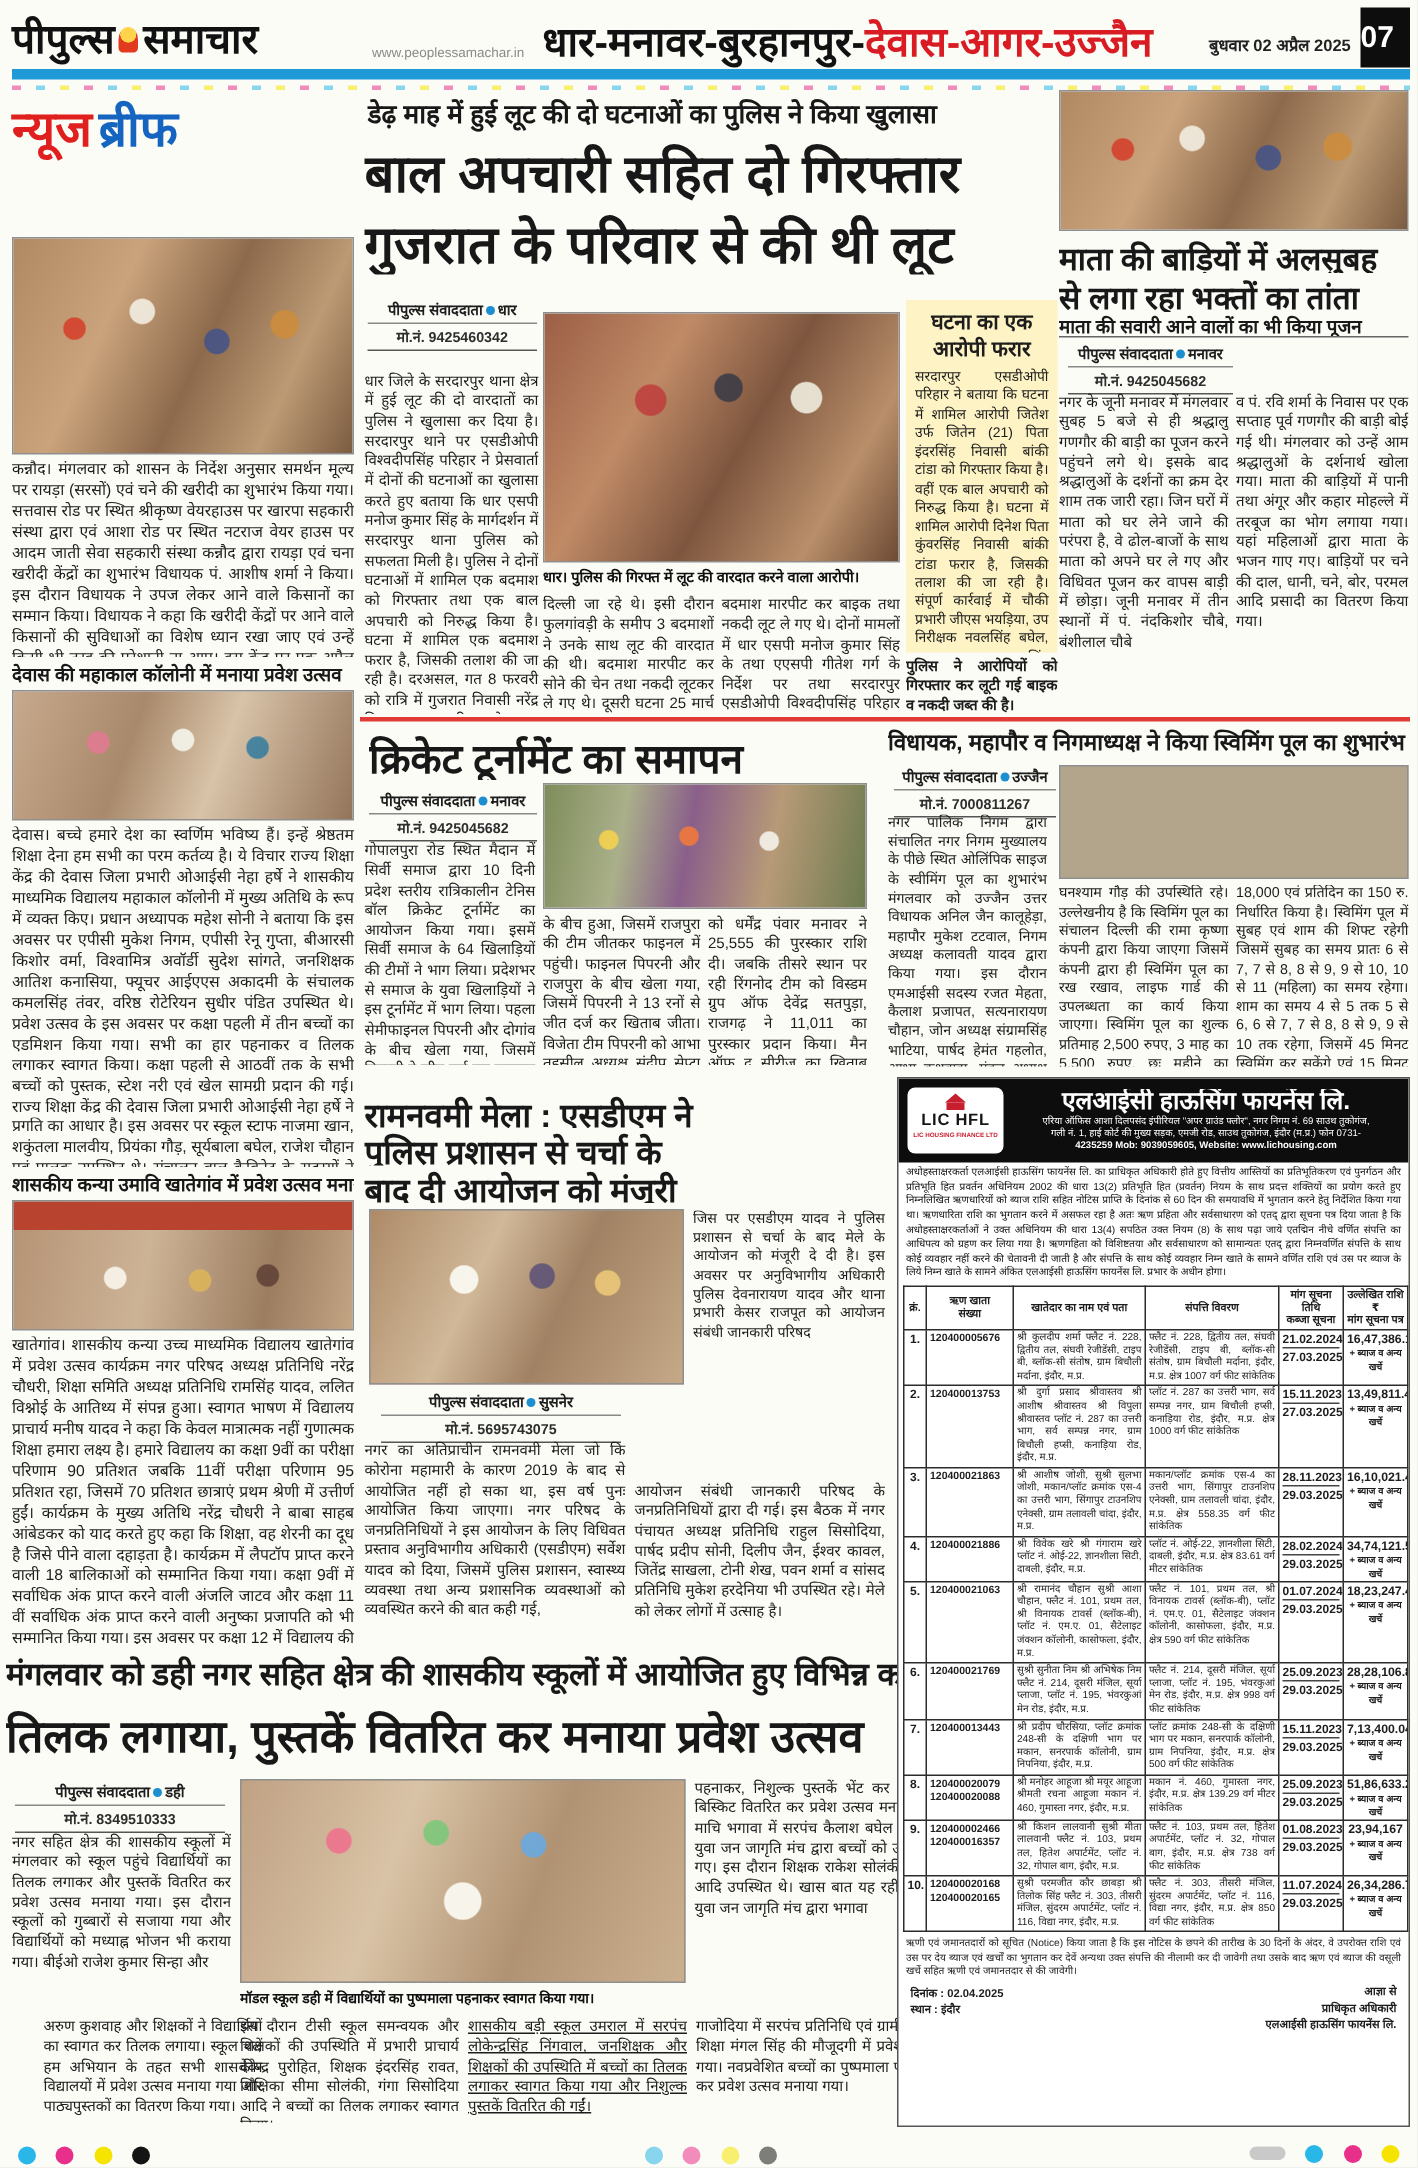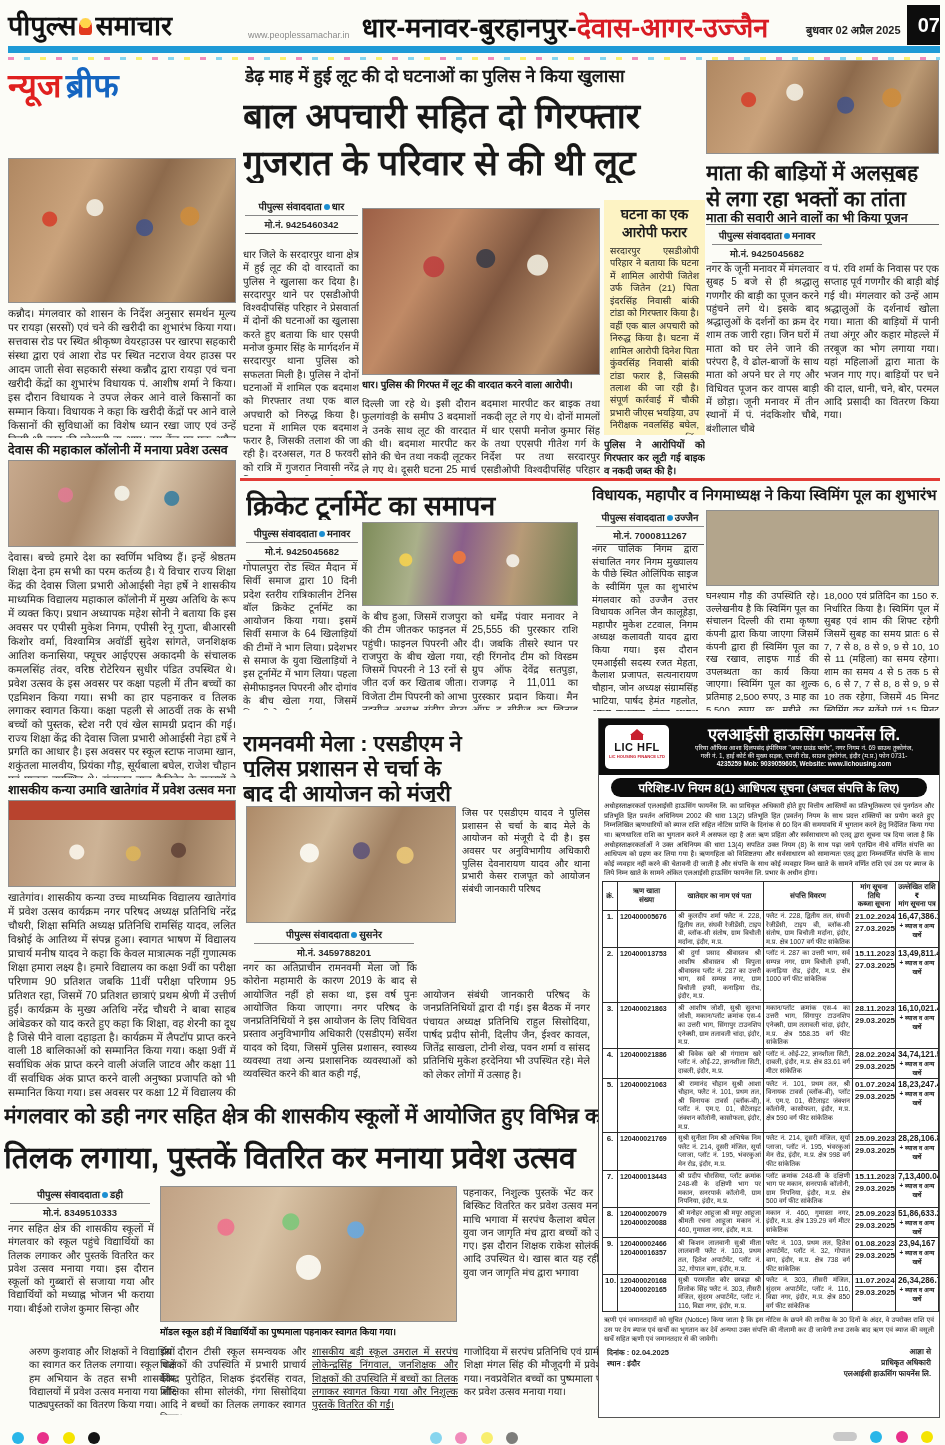--- a/index.html
+++ b/index.html
@@ -18,21 +18,21 @@
   .ph-a{background:radial-gradient(circle at 18% 42%,rgba(214,60,40,.85) 0 7px,transparent 8px),radial-gradient(circle at 38% 34%,rgba(242,238,226,.9) 0 8px,transparent 9px),radial-gradient(circle at 60% 48%,rgba(60,80,140,.8) 0 8px,transparent 9px),radial-gradient(circle at 80% 40%,rgba(205,140,60,.9) 0 9px,transparent 10px),linear-gradient(115deg,#b08862 0%,#caa37c 30%,#8d6a4c 55%,#bc9a74 78%,#7c5c41 100%);}
   .ph-b{background:radial-gradient(circle at 25% 40%,rgba(230,120,150,.8) 0 7px,transparent 8px),radial-gradient(circle at 50% 38%,rgba(245,245,235,.9) 0 7px,transparent 8px),radial-gradient(circle at 72% 44%,rgba(40,120,160,.8) 0 7px,transparent 8px),linear-gradient(110deg,#c7a98d 0%,#a9896b 35%,#d8c3a8 60%,#93745a 100%);}
   .ph-c{background:linear-gradient(#b8432e 0 22%,transparent 22%),radial-gradient(circle at 30% 60%,rgba(250,245,235,.9) 0 7px,transparent 8px),radial-gradient(circle at 55% 62%,rgba(220,180,90,.9) 0 7px,transparent 8px),radial-gradient(circle at 75% 58%,rgba(90,60,50,.8) 0 7px,transparent 8px),linear-gradient(100deg,#b59274 0%,#cdb396 40%,#9c7d60 75%,#c3a584 100%);}
   .ph-d{background:radial-gradient(circle at 30% 35%,rgba(190,60,60,.85) 0 10px,transparent 11px),radial-gradient(circle at 52% 30%,rgba(60,60,70,.9) 0 9px,transparent 10px),radial-gradient(circle at 74% 34%,rgba(235,230,215,.95) 0 10px,transparent 11px),linear-gradient(120deg,#9c5f46 0%,#c08a66 30%,#7e563f 55%,#b98f6a 80%,#6d4a35 100%);}
   .ph-e{background:radial-gradient(circle at 20% 45%,rgba(245,210,80,.9) 0 6px,transparent 7px),radial-gradient(circle at 45% 42%,rgba(240,120,60,.9) 0 6px,transparent 7px),radial-gradient(circle at 70% 46%,rgba(245,242,235,.9) 0 6px,transparent 7px),linear-gradient(100deg,#7e8c5a 0%,#aab08a 25%,#8a5f8a 45%,#b79a77 70%,#6c7a4e 100%);}
   .ph-f{background:linear-gradient(#bfe0ee 0 26%,#8ec0d8 26% 40%,transparent 40%),radial-gradient(circle at 25% 55%,rgba(250,250,245,.95) 0 7px,transparent 8px),radial-gradient(circle at 50% 56%,rgba(200,90,60,.9) 0 7px,transparent 8px),radial-gradient(circle at 75% 55%,rgba(70,90,140,.9) 0 7px,transparent 8px),linear-gradient(100deg,#c0a88c 0%,#a78c70 45%,#cdb79a 75%,#8f male 100%);background-color:#b3a58c;}
   .ph-g{background:radial-gradient(circle at 30% 40%,rgba(250,248,240,.95) 0 9px,transparent 10px),radial-gradient(circle at 55% 38%,rgba(90,80,120,.85) 0 8px,transparent 9px),radial-gradient(circle at 76% 42%,rgba(235,200,120,.9) 0 8px,transparent 9px),linear-gradient(115deg,#ad8a68 0%,#d0b898 35%,#90705394 60%,#c5a988 100%);background-color:#b99a7a;}
   .ph-h{background:radial-gradient(circle at 22% 30%,rgba(240,110,140,.85) 0 8px,transparent 9px),radial-gradient(circle at 44% 26%,rgba(120,200,120,.85) 0 8px,transparent 9px),radial-gradient(circle at 66% 32%,rgba(100,170,230,.85) 0 8px,transparent 9px),radial-gradient(circle at 50% 60%,rgba(250,248,240,.95) 0 12px,transparent 13px),linear-gradient(110deg,#c0a184 0%,#d9c3a6 35%,#a1826388 65%,#cbb090 100%);background-color:#c2a684;}
   .lamp{display:inline-block;width:13px;height:17px;margin:0 3px;border-radius:50% 50% 20% 20%;
         background:radial-gradient(circle at 50% 30%,#ffd44a 0 38%,#e23a1e 40% 100%);vertical-align:baseline;}
-  .pgbox{position:absolute;background:#0d0d0d;color:#fff;display:flex;align-items:center;justify-content:flex-end;font-weight:800;}
+  .pgbox{position:absolute;background:#0d0d0d;color:#fff;display:flex;align-items:center;justify-content:flex-start;font-weight:800;}
   .bluebar{position:absolute;background:#1f9ad6;}
   .dotstrip{position:absolute;height:2.5px;opacity:.55;background:repeating-linear-gradient(90deg,#e8308a 0 6px,transparent 6px 16px,#29b6e8 16px 22px,transparent 22px 32px,#f5e400 32px 38px,transparent 38px 48px);}
   .redrule{position:absolute;background:#e23b35;height:3px;}
   .ybox{position:absolute;background:#fdf3c4;padding:6px 6px;box-sizing:border-box;overflow:hidden;}
   .ybox .yt{font-weight:800;font-size:14px;text-align:center;line-height:1.25;margin-bottom:4px;}
   .ybox .yb{font-size:9.3px;line-height:1.34;text-align:justify;}
   
   .ad{position:absolute;background:#fff;overflow:hidden;box-sizing:border-box;border:1px solid #555;}
   .ad-banner{background:#0d0d0d;color:#fff;display:flex;padding:4px 6px;gap:6px;align-items:center;height:56px;box-sizing:border-box;}
   .logobox{background:#fff;border-radius:5px;width:64px;height:44px;display:flex;flex-direction:column;align-items:center;justify-content:center;flex:none;}
@@ -152,21 +152,21 @@
   <div class="bt" style="left:706px;top:590px;width:113px;height:121px;font-size:9.5px;">घनश्याम गौड़ की उपस्थिति रहे। उल्लेखनीय है कि स्विमिंग पूल का संचालन दिल्ली की रामा कृष्णा कंपनी द्वारा किया जाएगा जिसमें कंपनी द्वारा ही स्विमिंग पूल का रख रखाव, लाइफ गार्ड की उपलब्धता का कार्य किया जाएगा। स्विमिंग पूल का शुल्क प्रतिमाह 2,500 रुपए, 3 माह का 5,500 रुपए, छः महीने का 9,000 रुपए, स्पेशल प्लान जिसमें फैमिली प्लान</div>
   <div class="bt" style="left:824px;top:590px;width:115px;height:121px;font-size:9.5px;">18,000 एवं प्रतिदिन का 150 रु. निर्धारित किया है। स्विमिंग पूल में सुबह एवं शाम की शिफ्ट रहेगी जिसमें सुबह का समय प्रातः 6 से 7, 7 से 8, 8 से 9, 9 से 10, 10 से 11 (महिला) का समय रहेगा। शाम का समय 4 से 5 तक 5 से 6, 6 से 7, 7 से 8, 8 से 9, 9 से 10 तक रहेगा, जिसमें 45 मिनट स्विमिंग कर सकेंगे एवं 15 मिनट का शॉवर रहेगा।</div>
 
   <div class="hd" style="left:243px;top:727px;width:300px;height:25px;font-size:22px;">रामनवमी मेला : एसडीएम ने</div>
   <div class="hd" style="left:243px;top:752px;width:300px;height:25px;font-size:22px;">पुलिस प्रशासन से चर्चा के</div>
   <div class="hd" style="left:243px;top:777px;width:300px;height:25px;font-size:22px;">बाद दी आयोजन को मंजूरी</div>
   <div class="photo ph-g" style="left:246px;top:806px;width:210px;height:117px;"></div>
   <div class="bt" style="left:462px;top:807px;width:128px;height:178px;font-size:9.5px;">जिस पर एसडीएम यादव ने पुलिस प्रशासन से चर्चा के बाद मेले के आयोजन को मंजूरी दे दी है। इस अवसर पर अनुविभागीय अधिकारी पुलिस देवनारायण यादव और थाना प्रभारी केसर राजपूत को आयोजन संबंधी जानकारी परिषद</div>
   <div class="byl" style="left:254px;top:928px;width:160px;">
     <div class="l1"><span>पीपुल्स संवाददाता</span><span class="dot"></span><span>सुसनेर</span></div>
-    <div class="l2">मो.नं. 3459788201</div>
+    <div class="l2">मो.नं. 5695743075</div>
   </div>
   <div class="bt" style="left:243px;top:961px;width:174px;height:132px;font-size:10px;">नगर का अतिप्राचीन रामनवमी मेला जो कि कोरोना महामारी के कारण 2019 के बाद से आयोजित नहीं हो सका था, इस वर्ष पुनः आयोजित किया जाएगा। नगर परिषद के जनप्रतिनिधियों ने इस आयोजन के लिए विधिवत प्रस्ताव अनुविभागीय अधिकारी (एसडीएम) सर्वेश यादव को दिया, जिसमें पुलिस प्रशासन, स्वास्थ्य व्यवस्था तथा अन्य प्रशासनिक व्यवस्थाओं को व्यवस्थित करने की बात कही गई,</div>
   <div class="bt" style="left:423px;top:988px;width:167px;height:105px;font-size:10px;">आयोजन संबंधी जानकारी परिषद के जनप्रतिनिधियों द्वारा दी गई। इस बैठक में नगर पंचायत अध्यक्ष प्रतिनिधि राहुल सिसोदिया, पार्षद प्रदीप सोनी, दिलीप जैन, ईश्वर कावल, जितेंद्र साखला, टोनी शेख, पवन शर्मा व सांसद प्रतिनिधि मुकेश हरदेनिया भी उपस्थित रहे। मेले को लेकर लोगों में उत्साह है।</div>
 
   <div class="hd" style="left:4px;top:1101px;width:600px;height:30px;font-size:21px;">मंगलवार को डही नगर सहित क्षेत्र की शासकीय स्कूलों में आयोजित हुए विभिन्न कार्यक्रम</div>
   <div class="hd" style="left:4px;top:1136px;width:650px;height:42px;font-size:30px;">तिलक लगाया, पुस्तकें वितरित कर मनाया प्रवेश उत्सव</div>
   <div class="byl" style="left:10px;top:1188px;width:140px;">
     <div class="l1"><span>पीपुल्स संवाददाता</span><span class="dot"></span><span>डही</span></div>
     <div class="l2">मो.नं. 8349510333</div>
   </div>
@@ -186,21 +186,20 @@
         <div class="lt">LIC HFL</div>
         <div class="ls">LIC HOUSING FINANCE LTD</div>
       </div>
       <div class="ad-bright">
         <div class="ad-title">एलआईसी हाऊसिंग फायनेंस लि.</div>
         <div class="ad-addr">एरिया ऑफिस आशा दिलपसंद इंपीरियल "अपर ग्राउंड फ्लोर", नगर निगम नं. 69 साउथ तुकोगंज,</div>
         <div class="ad-addr">गली नं. 1, हाई कोर्ट की मुख्य सड़क, एमजी रोड, साउथ तुकोगंज, इंदौर (म.प्र.) फोन 0731-</div>
         <div class="ad-addr" style="font-weight:bold;">4235259 Mob: 9039059605, Website: www.lichousing.com</div>
       </div>
     </div>
-    <div class="ad-pill">परिशिष्ट-IV नियम 8(1) आधिपत्य सूचना (अचल संपत्ति के लिए)</div>
     <div class="ad-intro">अधोहस्ताक्षरकर्ता एलआईसी हाऊसिंग फायनेंस लि. का प्राधिकृत अधिकारी होते हुए वित्तीय आस्तियों का प्रतिभूतिकरण एवं पुनर्गठन और प्रतिभूति हित प्रवर्तन अधिनियम 2002 की धारा 13(2) प्रतिभूति हित (प्रवर्तन) नियम के साथ प्रदत्त शक्तियों का प्रयोग करते हुए निम्नलिखित ऋणधारियों को ब्याज राशि सहित नोटिस प्राप्ति के दिनांक से 60 दिन की समयावधि में भुगतान करने हेतु निर्देशित किया गया था। ऋणधारिता राशि का भुगतान करने में असफल रहा है अतः ऋण प्रहिता और सर्वसाधारण को एतद् द्वारा सूचना पत्र दिया जाता है कि अधोहस्ताक्षरकर्ताओं ने उक्त अधिनियम की धारा 13(4) सपठित उक्त नियम (8) के साथ पढ़ा जाये एतद्मिन नीचे वर्णित संपत्ति का आधिपत्य को ग्रहण कर लिया गया है। ऋणगहिता को विशिष्टतया और सर्वसाधारण को सामान्यतः एतद् द्वारा निम्नवर्णित संपत्ति के साथ कोई व्यवहार नहीं करने की चेतावनी दी जाती है और संपत्ति के साथ कोई व्यवहार निम्न खाते के सामने वर्णित राशि एवं उस पर ब्याज के लिये निम्न खाते के सामने अंकित एलआईसी हाऊसिंग फायनेंस लि. प्रभार के अधीन होगा।</div>
     <table class="lictab">
       <colgroup>
           <col style="width:15px">
           <col style="width:58px">
           <col style="width:88px">
           <col style="width:89px">
           <col style="width:43px">
           <col style="width:43px">
         </colgroup>

